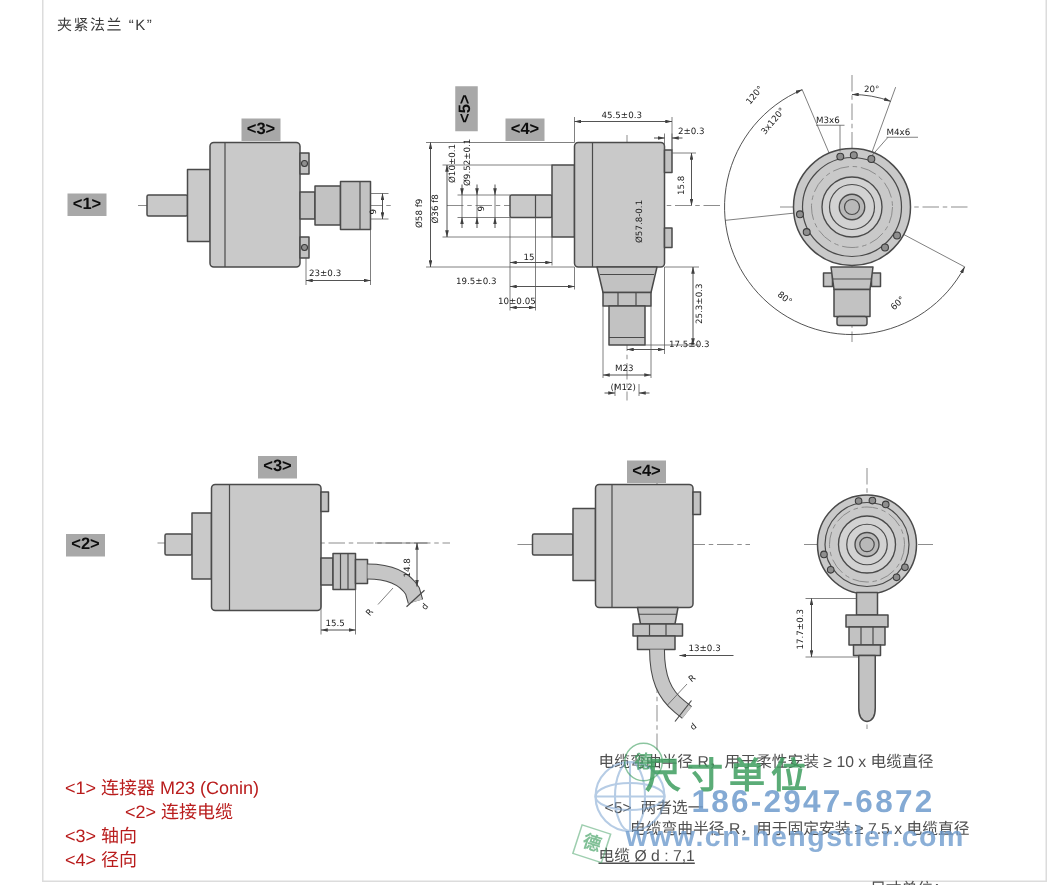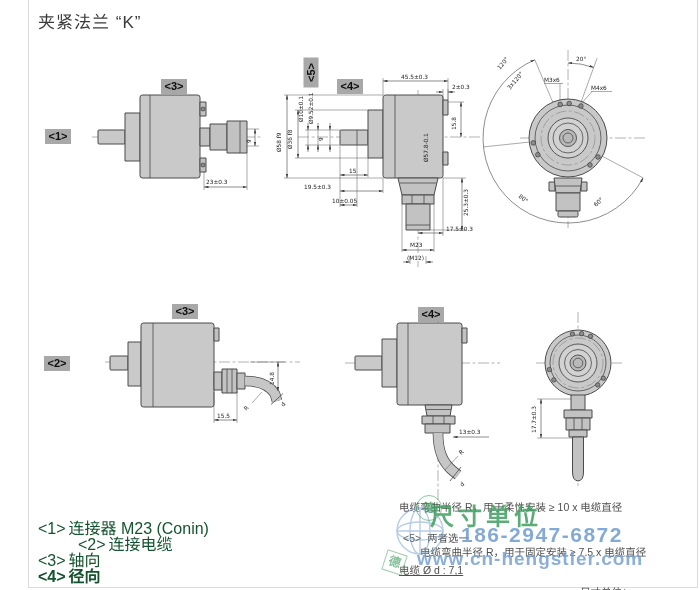--- a/index.html
+++ b/index.html
@@ -5,40 +5,40 @@
   html,body{margin:0;padding:0;}
   body{
     width:700px;height:590px;position:relative;background:#ffffff;
     font-family:"Liberation Sans","DejaVu Sans",sans-serif;overflow:hidden;
   }
   .edge{position:absolute;background:#dcdcdc;}
   #edge-left{left:28px;top:0;width:1px;height:588px;}
   #edge-bottom{left:28px;top:587px;width:670px;height:1px;}
   #edge-right{left:697px;top:0;width:1px;height:588px;}
   #title{
-    position:absolute;left:38px;top:8px;font-size:17px;color:#3a3a3a;letter-spacing:1px;
+    position:absolute;left:38px;top:8px;font-size:10px;color:#3a3a3a;letter-spacing:1px;
   }
   svg{position:absolute;left:0;top:0;}
   .part{fill:#c9c9c9;stroke:#4a4a4a;stroke-width:1;stroke-linejoin:round;}
   .part2{fill:#c2c2c2;stroke:#4a4a4a;stroke-width:1;stroke-linejoin:round;}
   .hub{fill:#d2d2d2;stroke:#4a4a4a;stroke-width:.9;}
   .shaftc{fill:#b9b9b9;stroke:#4a4a4a;stroke-width:.9;}
   .pline{fill:none;stroke:#4a4a4a;stroke-width:.8;}
   .cl{fill:none;stroke:#8a8a8a;stroke-width:.65;stroke-dasharray:11 2.5 3 2.5;}
   .ext{fill:none;stroke:#555;stroke-width:.5;}
   .dim{fill:none;stroke:#3f3f3f;stroke-width:.6;}
   .hole{fill:#8e8e8e;stroke:#3a3a3a;stroke-width:.7;}
   .dtxt{font-family:"DejaVu Sans",sans-serif;font-size:5.8px;fill:#1c1c1c;}
   .cable-o{fill:none;stroke:#4a4a4a;stroke-width:10.6;}
   .cable-i{fill:none;stroke:#c6c6c6;stroke-width:9.2;}
   .badge{
     position:absolute;background:#a8a8a8;color:#0d0d0d;font-weight:bold;
     font-size:11px;line-height:15px;width:26px;height:15px;text-align:center;
   }
-  .legend-row{position:absolute;left:38px;font-size:16px;color:#14532d;white-space:nowrap;}
+  .legend-row{position:absolute;left:38px;font-size:12px;color:#b91c1c;white-space:nowrap;text-align:right;}
   .legend-row .k{display:inline-block;width:26px;}
   .note{position:absolute;font-size:10.5px;color:#4f4f4f;white-space:nowrap;}
   .wm{position:absolute;white-space:nowrap;font-weight:bold;}
   #wm-company{left:430px;top:497px;font-size:24px;letter-spacing:4px;color:rgba(62,158,95,.85);}
   #wm-phone{left:461px;top:523px;font-size:21px;letter-spacing:1.5px;color:rgba(110,155,205,.85);}
   #wm-site{left:417px;top:548px;font-size:19px;letter-spacing:1px;color:rgba(110,155,205,.8);}
   #wm-seal1{left:416px;top:495px;width:24px;height:24px;border:1.5px solid rgba(62,158,95,.6);
     border-radius:50%;font-size:12px;line-height:24px;text-align:center;color:rgba(62,158,95,.75);font-weight:bold;}
   #wm-seal2{left:384px;top:552px;width:19px;height:19px;border:1.5px solid rgba(62,158,95,.5);
     transform:rotate(18deg);font-size:12px;line-height:19px;text-align:center;color:rgba(62,158,95,.65);font-weight:bold;}
@@ -304,21 +304,21 @@
   <span>连接器 M23 (Conin)</span>
 </div>
 <div class="legend-row" style="top:531px;margin-left:40px;">
   <span class="k">&lt;2&gt;</span>
   <span>连接电缆</span>
 </div>
 <div class="legend-row" style="top:547px;">
   <span class="k">&lt;3&gt;</span>
   <span>轴向</span>
 </div>
-<div class="legend-row" style="top:563px;font-weight:bold;">
+<div class="legend-row" style="top:563px;">
   <span class="k">&lt;4&gt;</span>
   <span>径向</span>
 </div>
 
 <div class="note" style="left:403px;top:530px;">
   <span>&lt;5&gt;</span>&nbsp;
   <span>两者选一</span>
 </div>
 <div class="note" style="left:399px;top:499px;">电缆弯曲半径 R，用于柔性安装 ≥ 10 x 电缆直径</div>
 <div class="note" style="left:420px;top:544px;">电缆弯曲半径 R，用于固定安装 ≥ 7.5 x 电缆直径</div>

